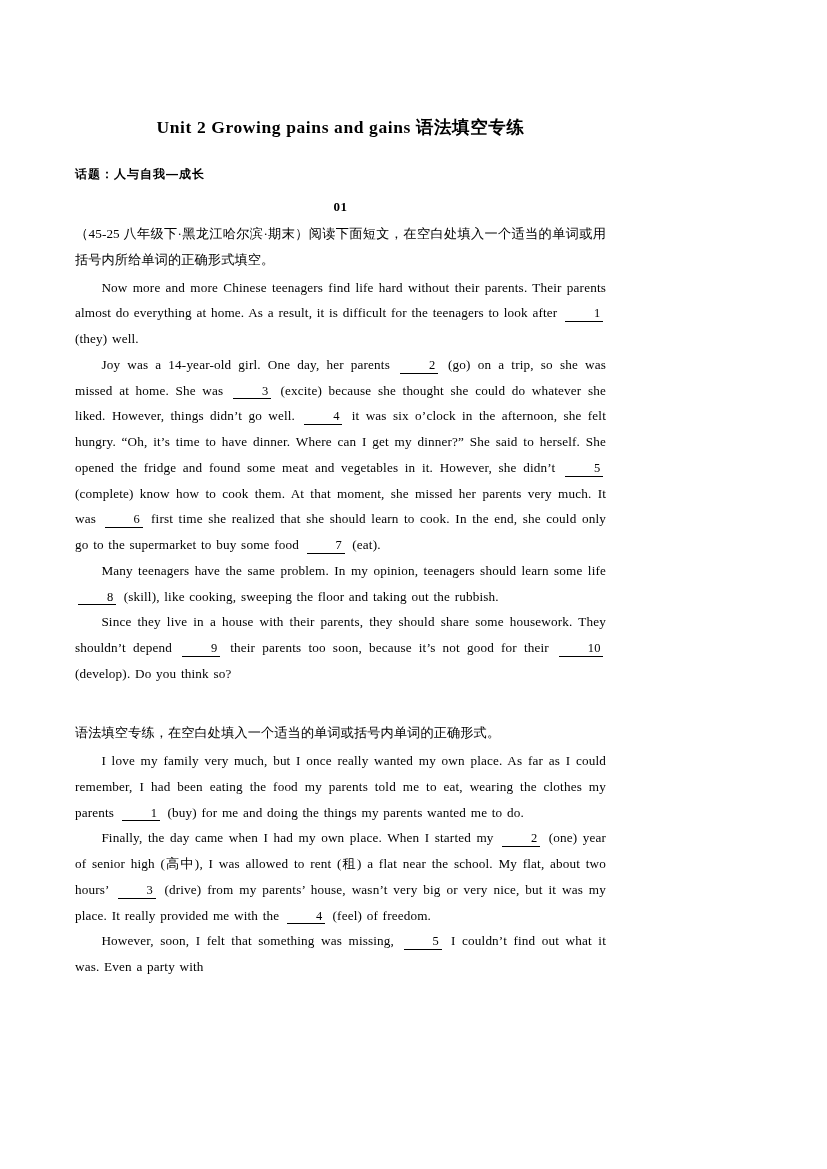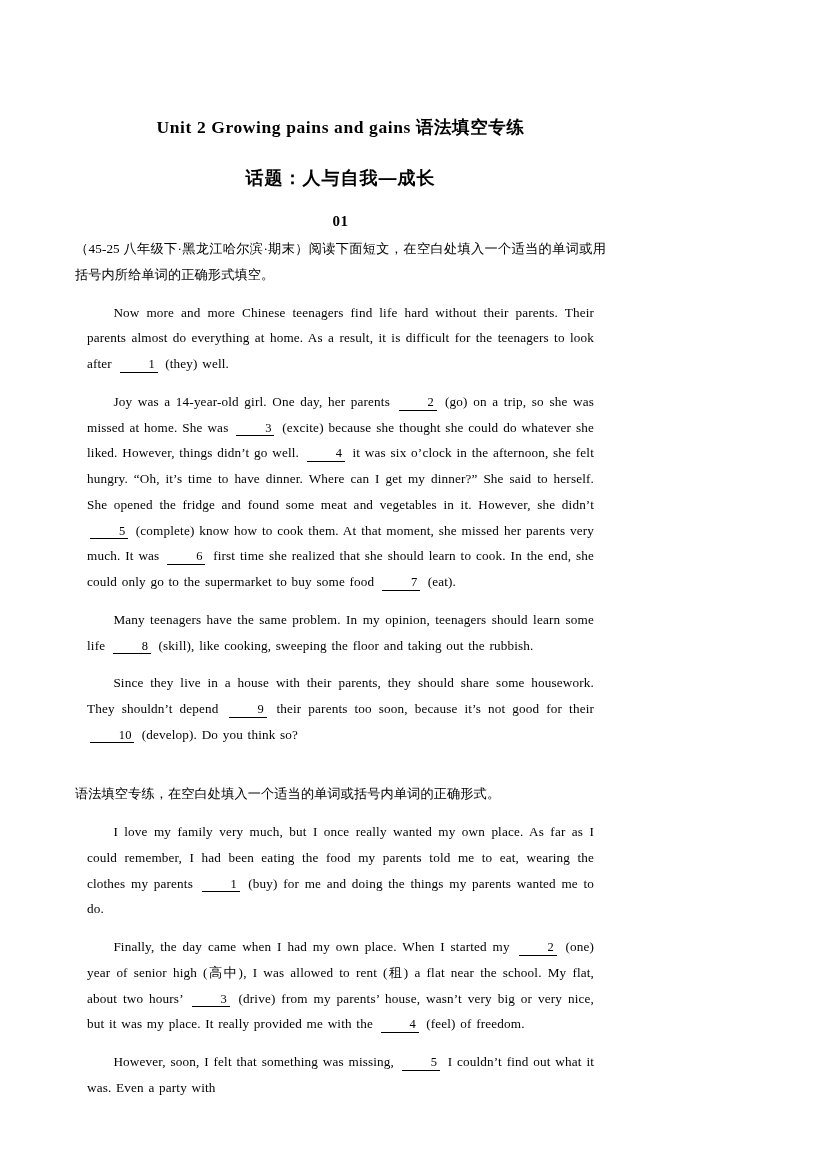--- a/index.html
+++ b/index.html
@@ -25,60 +25,60 @@
   .doc-title {
     text-align: center;
     font-family: "Liberation Serif", serif;
     font-weight: bold;
     font-size: 17.5px;
     letter-spacing: 0.6px;
     margin: 18px 0 0 0;
     line-height: 1.5;
   }
   .doc-subtitle {
-    text-align: center;
+    text-align: left;
     font-family: "Liberation Sans", sans-serif;
     font-weight: bold;
-    font-size: 18px;
+    font-size: 12px;
     letter-spacing: 1px;
     margin: 26px 0 0 0;
   }
   .section-badge-wrap {
     text-align: center;
     margin: 22px 0 0 0;
   }
   .section-badge {
     display: inline-block;
     background: #ffff00;
     font-family: "Liberation Sans", sans-serif;
     font-weight: bold;
     font-size: 13.5px;
     padding: 1px 2px;
     line-height: 1.25;
   }
   .exercise-number {
     text-align: center;
     font-family: "Liberation Serif", serif;
     font-weight: bold;
-    font-size: 15px;
-    margin: 23px 0 6px 0;
+    font-size: 13px;
+    margin: 16px 0 6px 0;
     letter-spacing: 0.5px;
   }
   .directions {
     font-size: 13.2px;
     line-height: 1.95;
     text-align: justify;
     margin: 0 0 2px 0;
     letter-spacing: 0.1px;
   }
   p.para {
     font-size: 13.2px;
     line-height: 1.95;
     text-align: justify;
-    margin: 12px;
+    margin: 0;
     text-indent: 2em;
     letter-spacing: 0.15px;
     word-spacing: 1.2px;
   }
   .blank {
     display: inline-block;
     min-width: 38px;
     border-bottom: 1px solid #000;
     text-align: center;
     line-height: 1.1;

